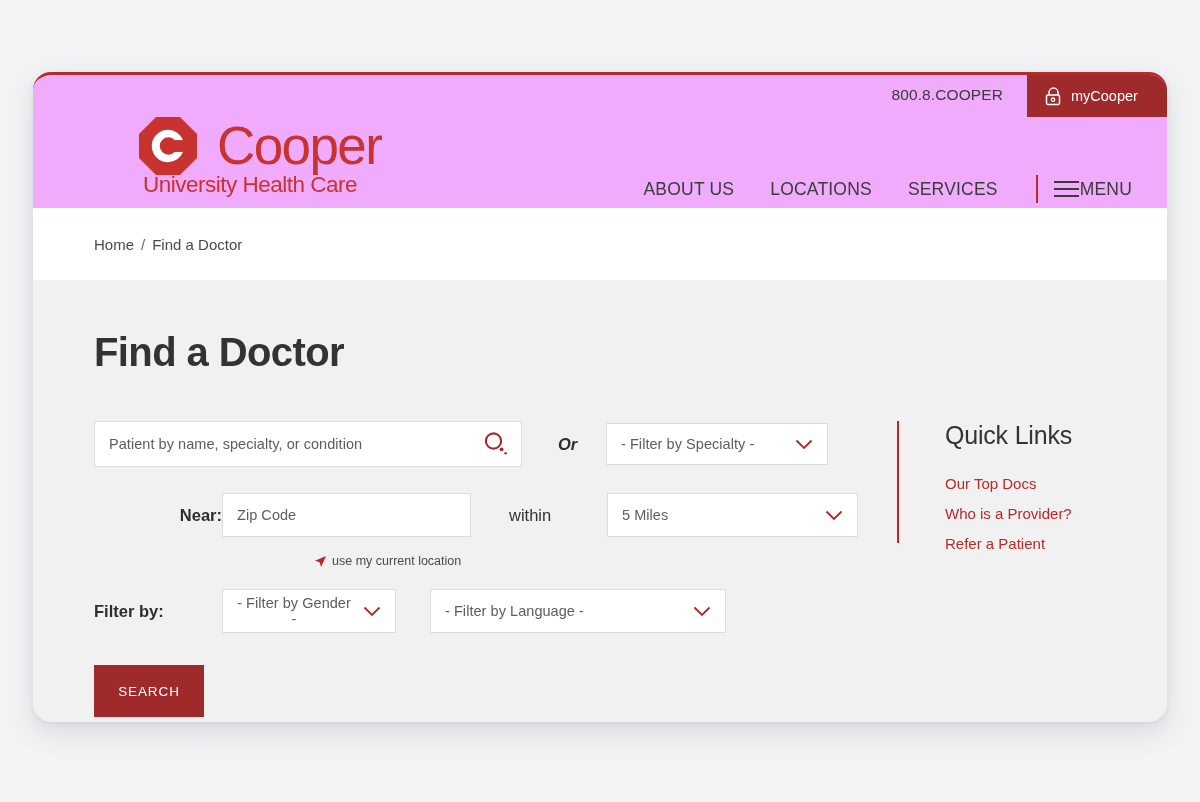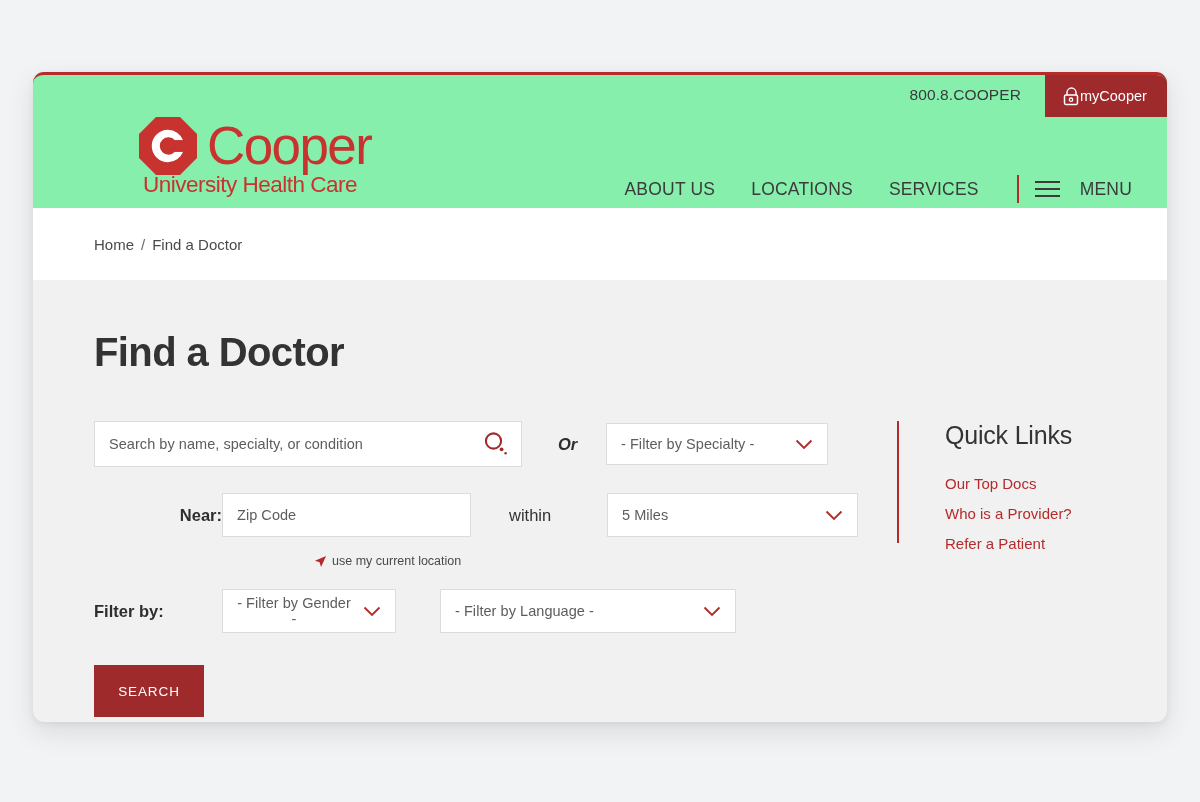--- a/index.html
+++ b/index.html
@@ -16,23 +16,23 @@
     -webkit-font-smoothing: antialiased;
   }
 
   
   .page-card {
     position: absolute;
     left: 33px;
     top: 72px;
     width: 1134px;
     height: 650px;
-    background: #86efac;
+    background: #f0abfc;
     border-top: 3px solid #b52b2b;
-    border-radius: 11px;
+    border-radius: 18px;
     box-shadow: 0 10px 26px rgba(60,60,80,0.13),
                 0 2px 6px rgba(60,60,80,0.07);
     overflow: hidden;
   }
 
   
   .utility-bar {
     position: absolute;
     right: 0;
     top: 0;
@@ -46,42 +46,43 @@
     padding: 0 24px 0 0;
     font-size: 15.5px;
     color: #3b3b3b;
     letter-spacing: 0.1px;
     text-decoration: none;
     height: 40px;
   }
   .mycooper-btn {
     display: flex;
     align-items: center;
+    gap: 9px;
     background: #9e2a2b;
     color: #ffffff;
     padding: 0 22px 0 18px;
     height: 42px;
-    width: 122px;
+    width: 140px;
     font-size: 14.5px;
     border: none;
     cursor: pointer;
     font-family: "Liberation Sans", sans-serif;
   }
   .lock-icon { display: block; flex: 0 0 auto; }
 
   
   .logo {
     position: absolute;
     left: 61px;
     top: 42px;
     width: 265px;
     text-decoration: none;
     display: block;
   }
-  .logo-top { display: flex; align-items: center; gap: 10px; padding-left: 45px; }
+  .logo-top { display: flex; align-items: center; gap: 20px; padding-left: 45px; }
   .logo-mark { flex: 0 0 auto; display: block; }
   .logo-word {
     font-size: 53px;
     line-height: 0.95;
     color: #c8332f;
     font-weight: 400;
     letter-spacing: -1.6px;
     font-family: "Liberation Sans", sans-serif;
   }
   .logo-sub {
@@ -113,21 +114,21 @@
   }
   .nav-divider {
     width: 2px;
     height: 28px;
     background: #b52b2b;
     margin: 0 16px 0 20px;
   }
   .menu-toggle {
     display: flex;
     align-items: center;
-    gap: 20px;
+    gap: 1px;
     background: none;
     border: none;
     cursor: pointer;
     padding: 0;
     font-family: "Liberation Sans", sans-serif;
   }
   .hamburger { display: flex; flex-direction: column; gap: 5px; width: 25px; }
   .hamburger span { display: block; height: 2px; background: #3b3b3b; width: 100%; }
   .menu-label { font-size: 17.5px; color: #3b3b3b; letter-spacing: 0.2px; }
 
@@ -244,21 +245,21 @@
   }
   .geo-link span {
     font-size: 12.5px;
     color: #4a4a4a;
   }
 
   
   .row-3 { position: absolute; left: 0; top: 168px; width: 100%; }
   .filterby-lbl { width: 128px; }
   .gender-field { width: 174px; height: 44px; text-align: center; }
-  .language-field { width: 296px; height: 44px; margin-left: 44px; }
+  .language-field { width: 296px; height: 44px; margin-left: 34px; }
 
   
   .search-btn {
     position: absolute;
     left: 0;
     top: 244px;
     width: 110px;
     height: 52px;
     background: #9e2a2b;
     color: #ffffff;
@@ -345,21 +346,21 @@
   </div>
 
   <div class="content">
 
     <h1 class="page-title">Find a Doctor</h1>
 
     <div class="form-wrap">
 
       <div class="row row-1">
         <div class="field search-field">
-          <span class="ph">Search by name, specialty, or condition</span>
+          <span class="ph">Patient by name, specialty, or condition</span>
           <button class="search-icon-btn">
             <svg width="30" height="30" viewBox="0 0 30 30">
               <circle cx="12.5" cy="12" r="7.6" fill="none" stroke="#9e2a2b" stroke-width="2.1"></circle>
               <circle cx="20.6" cy="20.3" r="1.9" fill="#9e2a2b"></circle>
               <circle cx="24.6" cy="24.3" r="1.25" fill="#9e2a2b"></circle>
             </svg>
           </button>
         </div>
 
         <div class="lbl-or or-lbl">Or</div>

